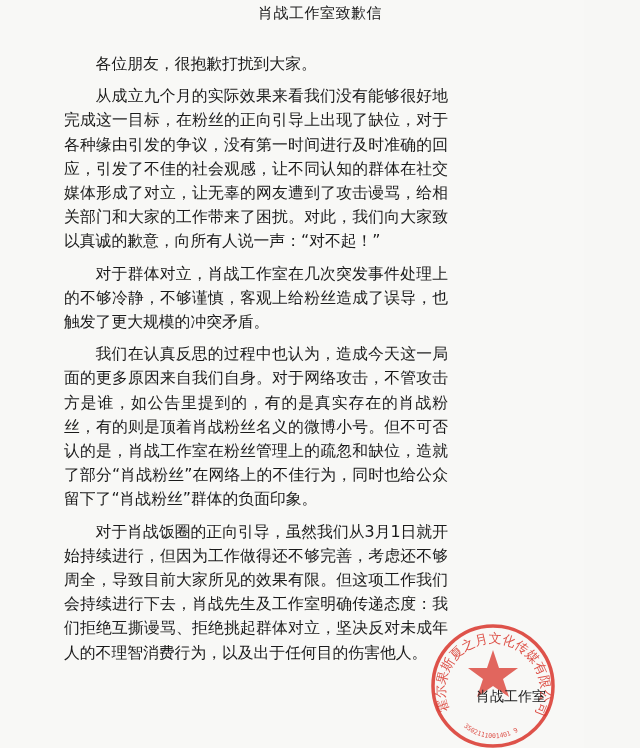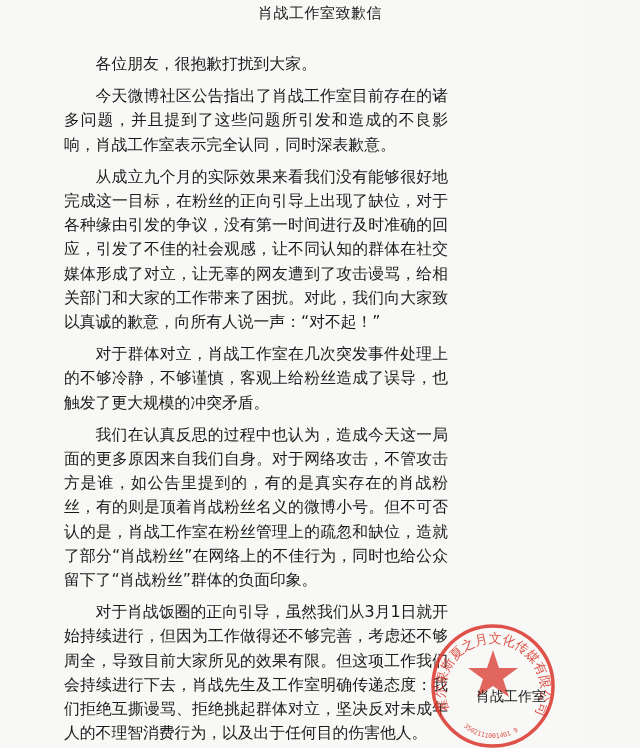--- a/index.html
+++ b/index.html
@@ -14,21 +14,20 @@
   .seal { position:absolute; left:429px; top:622px; width:128px; height:128px; }
 </style>
 </head>
 <body>
 
 <div class="page">
   <div class="title">肖战工作室致歉信</div>
 
   <div class="body">
     <p class="para">各位朋友，很抱歉打扰到大家。</p>
-    <p class="para">今天微博社区公告指出了肖战工作室目前存在的诸多问题，并且提到了这些问题所引发和造成的不良影响，肖战工作室表示完全认同，同时深表歉意。</p>
     <p class="para">从成立九个月的实际效果来看我们没有能够很好地完成这一目标，在粉丝的正向引导上出现了缺位，对于各种缘由引发的争议，没有第一时间进行及时准确的回应，引发了不佳的社会观感，让不同认知的群体在社交媒体形成了对立，让无辜的网友遭到了攻击谩骂，给相关部门和大家的工作带来了困扰。对此，我们向大家致以真诚的歉意，向所有人说一声：“对不起！”</p>
     <p class="para">对于群体对立，肖战工作室在几次突发事件处理上的不够冷静，不够谨慎，客观上给粉丝造成了误导，也触发了更大规模的冲突矛盾。</p>
     <p class="para">我们在认真反思的过程中也认为，造成今天这一局面的更多原因来自我们自身。对于网络攻击，不管攻击方是谁，如公告里提到的，有的是真实存在的肖战粉丝，有的则是顶着肖战粉丝名义的微博小号。但不可否认的是，肖战工作室在粉丝管理上的疏忽和缺位，造就了部分“肖战粉丝”在网络上的不佳行为，同时也给公众留下了“肖战粉丝”群体的负面印象。</p>
     <p class="para">对于肖战饭圈的正向引导，虽然我们从3月1日就开始持续进行，但因为工作做得还不够完善，考虑还不够周全，导致目前大家所见的效果有限。但这项工作我们会持续进行下去，肖战先生及工作室明确传递态度：我们拒绝互撕谩骂、拒绝挑起群体对立，坚决反对未成年人的不理智消费行为，以及出于任何目的伤害他人。</p>
 
   </div>
 
   <svg class="seal" viewBox="0 0 128 128">
     <defs>
       <path id="arc" d="M 22 92 A 48 48 0 1 1 106 92"></path>

